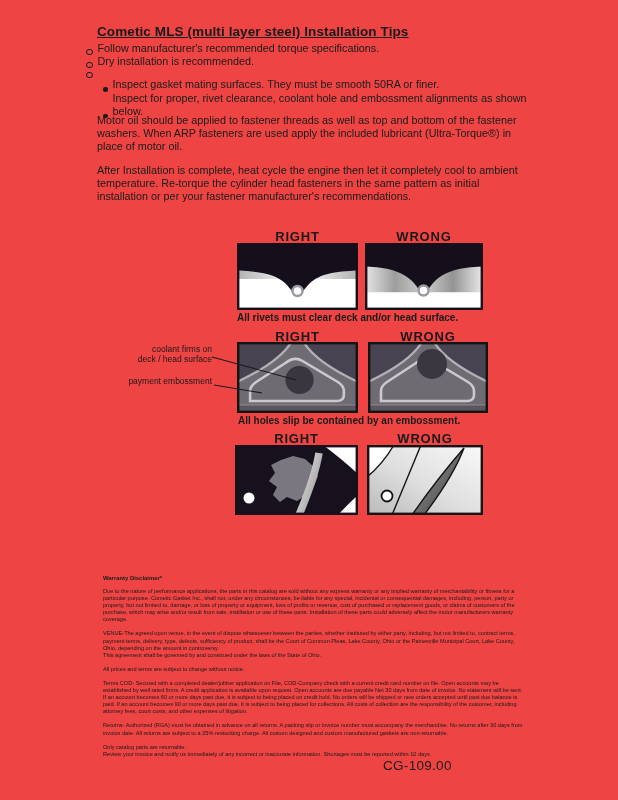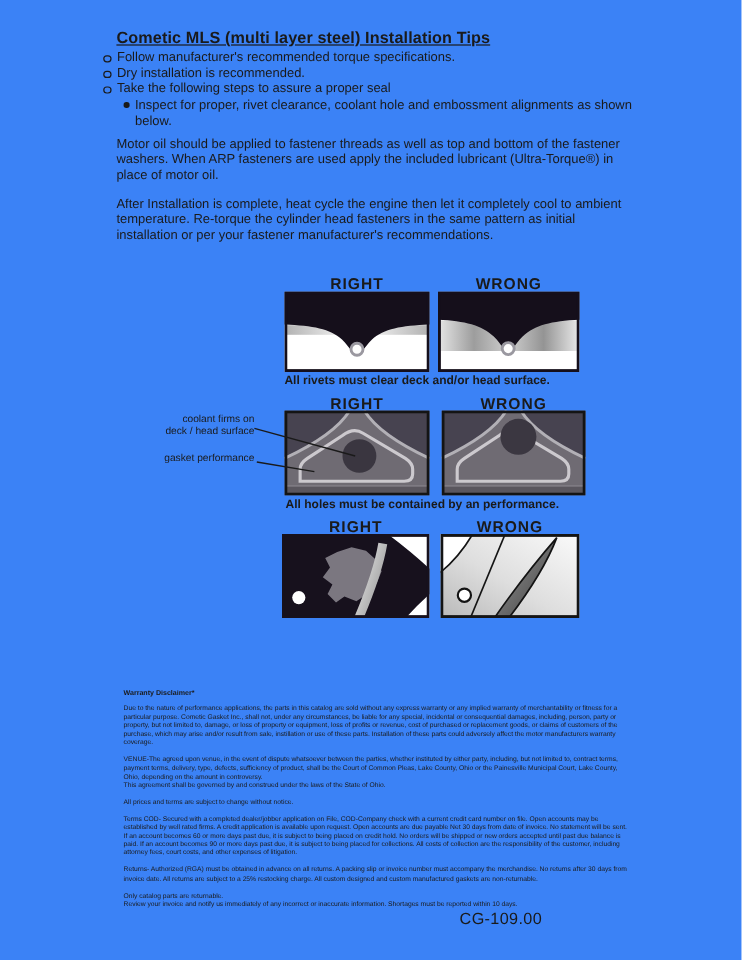--- a/index.html
+++ b/index.html
@@ -1,26 +1,26 @@
 <!DOCTYPE html>
 <html><head>
 <meta charset="utf-8">
 <style>
   html,body{margin:0;padding:0;background:#ffffff;}
   #page{
-    position:relative;width:618px;height:800px;background:#3b82f6;
+    position:relative;width:618px;height:800px;background:#ef4444;
     font-family:"Liberation Sans", sans-serif;color:#1a1a1a;overflow:hidden;
   }
   .abs{position:absolute;}
   .doc-title{
     left:97px;top:24px;font-size:13.5px;font-weight:bold;
     text-decoration:underline;letter-spacing:.1px;white-space:nowrap;
   }
   .bullets{left:86px;top:42px;width:460px;font-size:10.8px;}
-  .bullet-row{display:flex;align-items:flex-start;line-height:13.2px;}
+  .bullet-row{display:flex;align-items:flex-end;line-height:13.2px;}
   .bullet-row.sub{padding-left:17px;}
   .marker-hollow{
     width:4.5px;height:4.5px;border:1px solid #1a1a1a;border-radius:50%;
     display:inline-block;flex:0 0 auto;margin:3.5px 5px 0 0;
   }
   .marker-solid{
     width:4.5px;height:4.5px;background:#1a1a1a;border-radius:50%;
     display:inline-block;flex:0 0 auto;margin:3.5px 5px 0 0;
   }
   .diesel{left:97px;top:114px;width:436px;}
@@ -50,21 +50,24 @@
     <div class="bullet-row">
       <span class="marker-hollow"></span>
       <span>Follow manufacturer's recommended torque specifications.</span>
     </div>
     <div class="bullet-row">
       <span class="marker-hollow"></span>
       <span>Dry installation is recommended.</span>
     </div>
     <div class="bullet-row">
       <span class="marker-hollow"></span>
-      <span>Take the following steps to assure a proper seal</span>
+    </div>
+    <div class="bullet-row sub">
+      <span class="marker-solid"></span>
+      <span>Inspect gasket mating surfaces.  They must be smooth 50RA or finer.</span>
     </div>
     <div class="bullet-row sub">
       <span class="marker-solid"></span>
       <span>Inspect for proper, rivet clearance, coolant hole and embossment alignments as shown below.</span>
     </div>
   </div>
 
   <div class="abs diesel">
     <p>Motor oil should be applied to fastener threads as well as top and bottom of the fastener washers. When ARP fasteners are used apply the included lubricant (Ultra-Torque®) in place of motor oil.</p>
     <p>After Installation is complete, heat cycle the engine then let it completely cool to ambient temperature. Re-torque the cylinder head fasteners in the same pattern as initial installation or per your fastener manufacturer's recommendations.</p>
@@ -113,21 +116,21 @@
 
   <div class="abs fig-caption" style="left:237px;top:313px;width:290px;">All rivets must clear deck and/or head surface.</div>
 
   <div class="abs fig-label" style="left:237px;top:329px;width:121px;">RIGHT</div>
   <div class="abs fig-label" style="left:368px;top:329px;width:120px;">WRONG</div>
 
   <div class="abs ann" style="left:110px;top:345px;width:102px;">
     <div>coolant firms on</div>
     <div>deck / head surface</div>
   </div>
-  <div class="abs ann" style="left:98px;top:377px;width:114px;">gasket performance</div>
+  <div class="abs ann" style="left:98px;top:377px;width:114px;">payment embossment</div>
 
   <div class="abs panel" style="left:237px;top:342px;">
     <svg width="121" height="71" viewBox="0 0 120 71" preserveAspectRatio="none">
       <rect x="0" y="0" width="120" height="71" fill="#6f6b73"></rect>
       <rect x="1" y="63" width="118" height="7" fill="#5a565e"></rect>
       <line x1="1" y1="63" x2="119" y2="63" stroke="#8d8a91" stroke-width="1"></line>
       <path d="M0,0 L54,0 C48,10 34,24 0,40 Z" fill="#474350"></path>
       <path d="M54,0 C48,10 34,24 0,40" fill="none" stroke="#b2b0b6" stroke-width="2.4"></path>
       <path d="M120,0 L66,0 C72,10 86,24 120,40 Z" fill="#474350"></path>
       <path d="M66,0 C72,10 86,24 120,40" fill="none" stroke="#b2b0b6" stroke-width="2.4"></path>
@@ -150,21 +153,21 @@
       <circle cx="64" cy="22" r="15" fill="#3b3741"></circle>
       <rect x="1.2" y="1.2" width="117.6" height="68.6" fill="none" stroke="#141414" stroke-width="2.4"></rect>
     </svg>
   </div>
 
   <svg class="abs" style="left:110px;top:340px;pointer-events:none;" width="300" height="70" viewBox="0 0 300 70">
     <line x1="102" y1="17" x2="186" y2="40" stroke="#1a1a1a" stroke-width="1.1"></line>
     <line x1="104" y1="45" x2="152" y2="53" stroke="#1a1a1a" stroke-width="1.1"></line>
   </svg>
 
-  <div class="abs fig-caption" style="left:238px;top:416px;width:290px;">All holes must be contained by an performance.</div>
+  <div class="abs fig-caption" style="left:238px;top:416px;width:290px;">All holes slip be contained by an embossment.</div>
 
   <div class="abs fig-label" style="left:235px;top:431px;width:123px;">RIGHT</div>
   <div class="abs fig-label" style="left:367px;top:431px;width:116px;">WRONG</div>
 
   <div class="abs panel" style="left:235px;top:445px;">
     <svg width="123" height="70" viewBox="0 0 123 70">
       <defs>
         <linearGradient id="bandg" x1="0" y1="0" x2="1" y2="1">
           <stop offset="0" stop-color="#ededed"></stop>
             <stop offset="1" stop-color="#8f8f8f"></stop>

